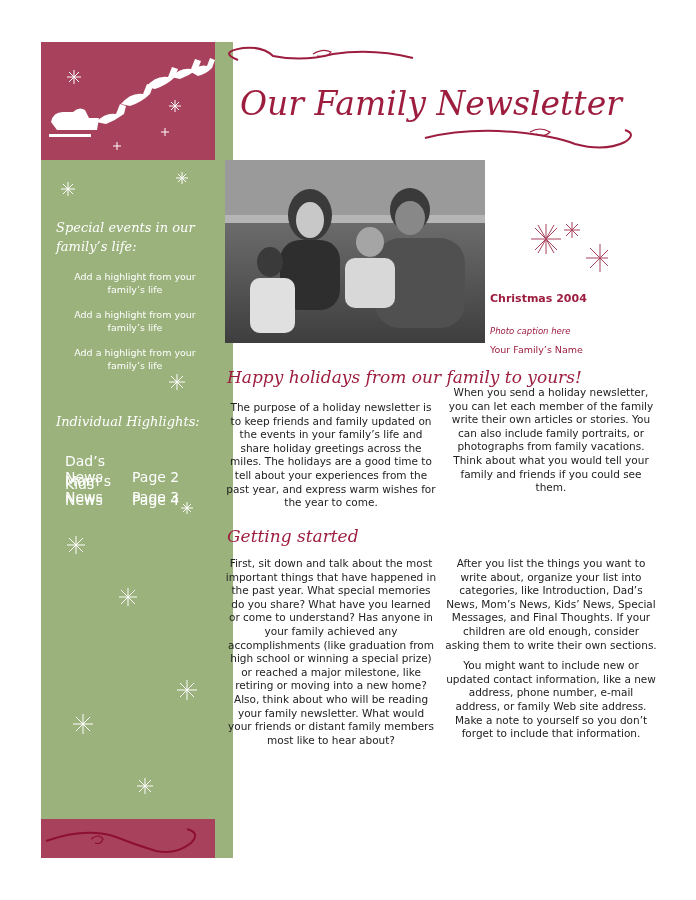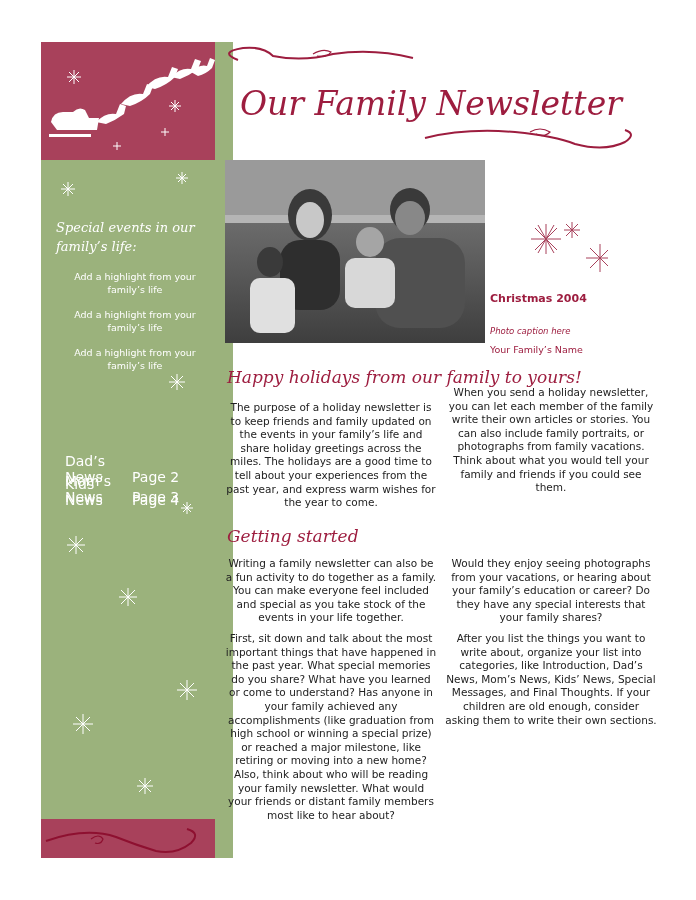--- a/index.html
+++ b/index.html
@@ -55,20 +55,21 @@
     </svg>
 
   <div class="sb-head script" style="top:176px;width:150px">Special events in our family’s life:</div>
   <div class="sb-item" style="top:228px">Add a highlight from your family’s life</div>
   <div class="sb-item" style="top:266px">Add a highlight from your family’s life</div>
   <div class="sb-item" style="top:304px">Add a highlight from your family’s life</div>
   <svg class="spark" style="left:128px;top:332px" width="16" height="16">
       <path d="M8 0v16M0 8h16M2 2l12 12M14 2L2 14" stroke="#fff" stroke-width="1"></path>
     </svg>
 
+  <div class="sb-head script" style="top:370px">Individual Highlights:</div>
   <div class="sb-row" style="top:411px">
     <span class="name">Dad’s News</span><span>Page 2</span>
   </div>
   <div class="sb-row" style="top:431px">
     <span class="name">Mom’s News</span><span>Page 3</span>
   </div>
   <div class="sb-row" style="top:434px">
     <span class="name">Kids’ News</span><span>Page 4</span>
   </div>
   <svg class="spark" style="left:140px;top:460px" width="12" height="12">
@@ -140,19 +141,18 @@
 <div class="h2 script" style="top:367px">Happy holidays from our family to yours!</div>
 <div class="col" style="left:225px;top:401px">
   <p>The purpose of a holiday newsletter is to keep friends and family updated on the events in your family’s life and share holiday greetings across the miles. The holidays are a good time to tell about your experiences from the past year, and express warm wishes for the year to come.</p>
 </div>
 <div class="col" style="left:445px;top:386px">
   <p>When you send a holiday newsletter, you can let each member of the family write their own articles or stories. You can also include family portraits, or photographs from family vacations. Think about what you would tell your family and friends if you could see them.</p>
 </div>
 
 <div class="h2 script" style="top:526px">Getting started</div>
 <div class="col" style="left:225px;top:557px">
-  <p>Writing a family newsletter can also be a fun activity to do together as a family. You can make everyone feel included and special as you take stock of the events in your life together.</p>
   <p>First, sit down and talk about the most important things that have happened in the past year. What special memories do you share? What have you learned or come to understand? Has anyone in your family achieved any accomplishments (like graduation from high school or winning a special prize) or reached a major milestone, like retiring or moving into a new home? Also, think about who will be reading your family newsletter. What would your friends or distant family members most like to hear about?</p>
 </div>
 <div class="col" style="left:445px;top:557px">
-  <p>Would they enjoy seeing photographs from your vacations, or hearing about your family’s education or career? Do they have any special interests that your family shares?</p>
   <p>After you list the things you want to write about, organize your list into categories, like Introduction, Dad’s News, Mom’s News, Kids’ News, Special Messages, and Final Thoughts. If your children are old enough, consider asking them to write their own sections.</p>
+  <p>You might want to include new or updated contact information, like a new address, phone number, e-mail address, or family Web site address. Make a note to yourself so you don’t forget to include that information.</p>
 </div>
 
 </body></html>

